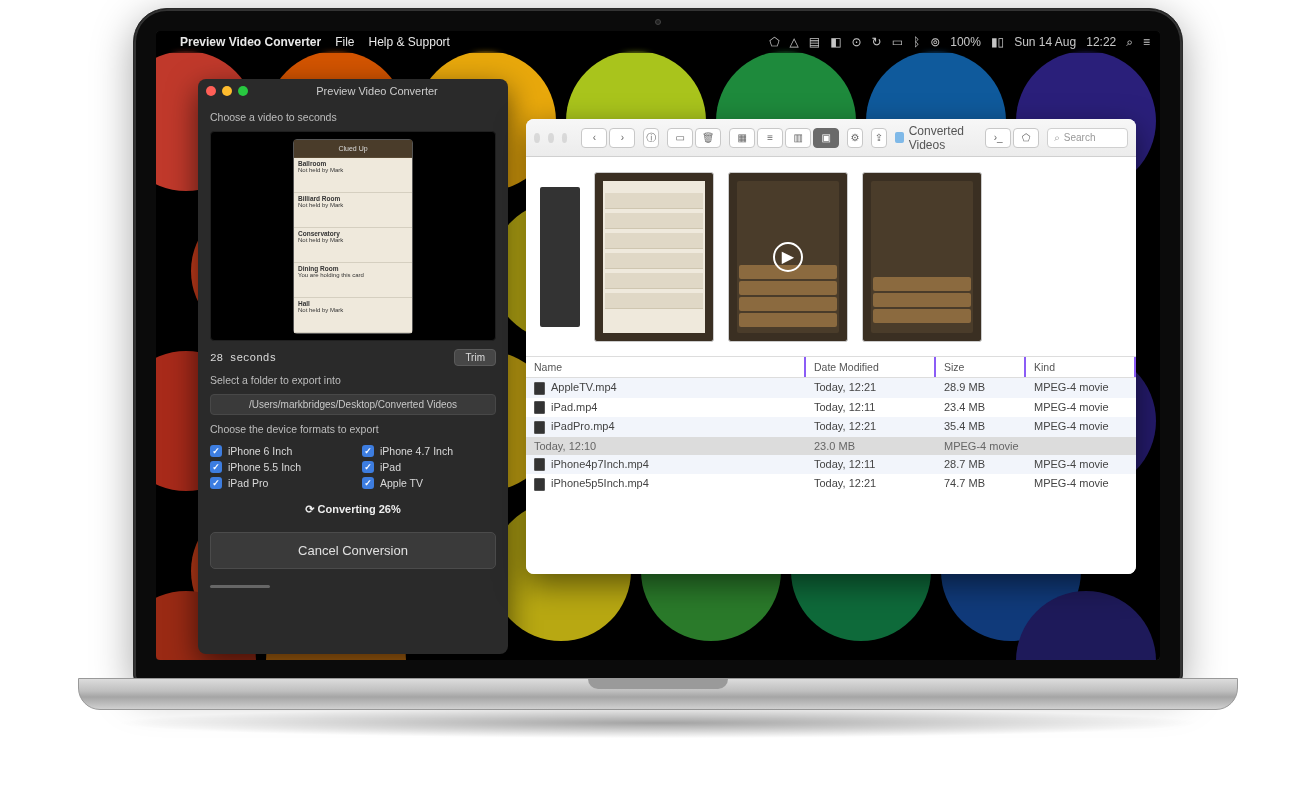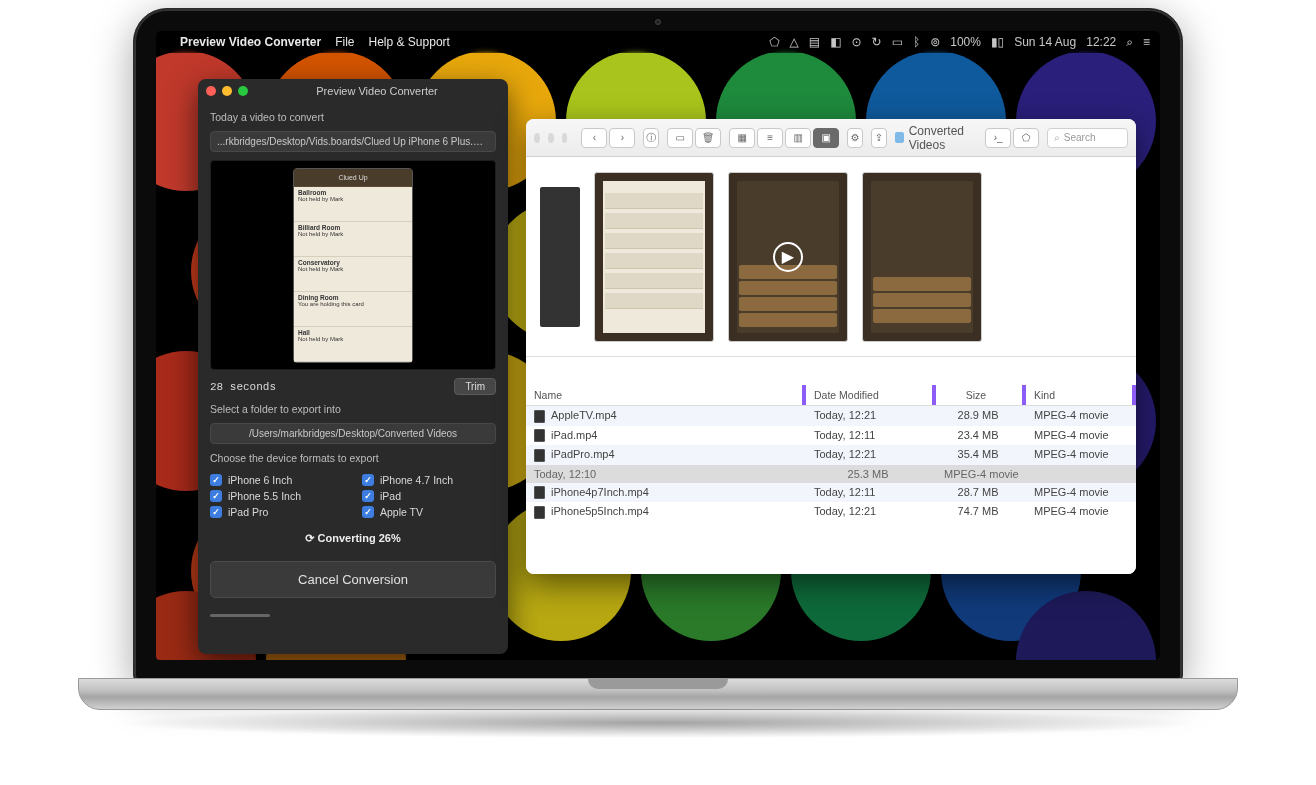--- a/index.html
+++ b/index.html
@@ -137,26 +137,26 @@
   .thumb .inner{position:absolute;inset:8px;background:#4a3c2a;border-radius:2px;}
   .thumb .strip{position:absolute;left:10px;right:10px;height:14px;background:#8b6a3f;border-radius:2px;}
   .thumb.play::after{
     content:"▶"; position:absolute; top:50%; left:50%; transform:translate(-50%,-50%);
     color:#fff; font-size:16px; border:2px solid #fff; border-radius:50%; width:26px;height:26px;display:flex;align-items:center;justify-content:center;
   }
   .thumb.list .il{position:absolute;inset:8px;background:#efe9dc;}
   .thumb.list .r{position:absolute;left:10px;right:10px;height:16px;background:#e0d8c6;border-bottom:1px solid #cfc6b0;}
   .list-area{flex:1; background:#fff; font-size:11px; overflow:auto;}
   .list-header{display:grid;grid-template-columns:1fr 130px 90px 110px;background:#fff;border-bottom:1px solid #ddd;color:#555;font-size:10.5px;}
-  .list-header div{padding:4px 8px;border-right:4px solid #8b5cf6;margin-top:28px;}
+  .list-header div{padding:4px 8px;border-right:2px solid #8b5cf6;}
   .list-row{display:grid;grid-template-columns:1fr 130px 90px 110px;color:#444;}
   .list-row div{padding:3px 8px;white-space:nowrap;}
   .list-row:nth-child(odd){background:#f2f5fb;}
   .list-row.sel{background:#dcdcdc;color:#666;}
-  .size-col{text-align:center;padding-right:14px !important;}
+  .size-col{text-align:left;padding-right:14px !important;}
   .file-icon{display:inline-block;width:11px;height:13px;background:#333;border:1px solid #555;margin-right:6px;vertical-align:middle;border-radius:1px;}
 </style>
 </head>
 <body>
 
 <div class="laptop">
   <div class="screen-bezel">
     <div class="camera"></div>
     <div class="screen">
 
@@ -217,22 +217,21 @@
       </div>
 
       <div class="win-dark">
         <div class="titlebar">
           <div class="tl red"></div>
           <div class="tl yel"></div>
           <div class="tl grn"></div>
           <div class="ttxt">Preview Video Converter</div>
         </div>
         <div class="body">
-          <div class="lbl">Today a video to convert</div>
-          <div class="path-field">...rkbridges/Desktop/Vids.boards/Clued Up iPhone 6 Plus.mp4</div>
+          <div class="lbl">Choose a video to seconds</div>
           <div class="preview-box">
             <div class="preview-phone">
               <div class="ph">Clued Up</div>
               <div class="rows">
                 <div class="row"><div class="rt">Ballroom</div>Not held by Mark</div>
                 <div class="row"><div class="rt">Billiard Room</div>Not held by Mark</div>
                 <div class="row"><div class="rt">Conservatory</div>Not held by Mark</div>
                 <div class="row"><div class="rt">Dining Room</div>You are holding this card</div>
                 <div class="row"><div class="rt">Hall</div>Not held by Mark</div>
               </div>
@@ -360,21 +359,21 @@
                 <div>MPEG-4 movie</div>
               </div>
               <div class="list-row">
                 <div><span class="file-icon"></span>iPadPro.mp4</div>
                 <div>Today, 12:21</div>
                 <div class="size-col">35.4 MB</div>
                 <div>MPEG-4 movie</div>
               </div>
               <div class="list-row sel">
                 <div>Today, 12:10</div>
-                <div class="size-col">25.3 MB</div>
+                <div class="size-col">23.0 MB</div>
                 <div>MPEG-4 movie</div>
               </div>
               <div class="list-row">
                 <div><span class="file-icon"></span>iPhone4p7Inch.mp4</div>
                 <div>Today, 12:11</div>
                 <div class="size-col">28.7 MB</div>
                 <div>MPEG-4 movie</div>
               </div>
               <div class="list-row">
                 <div><span class="file-icon"></span>iPhone5p5Inch.mp4</div>

